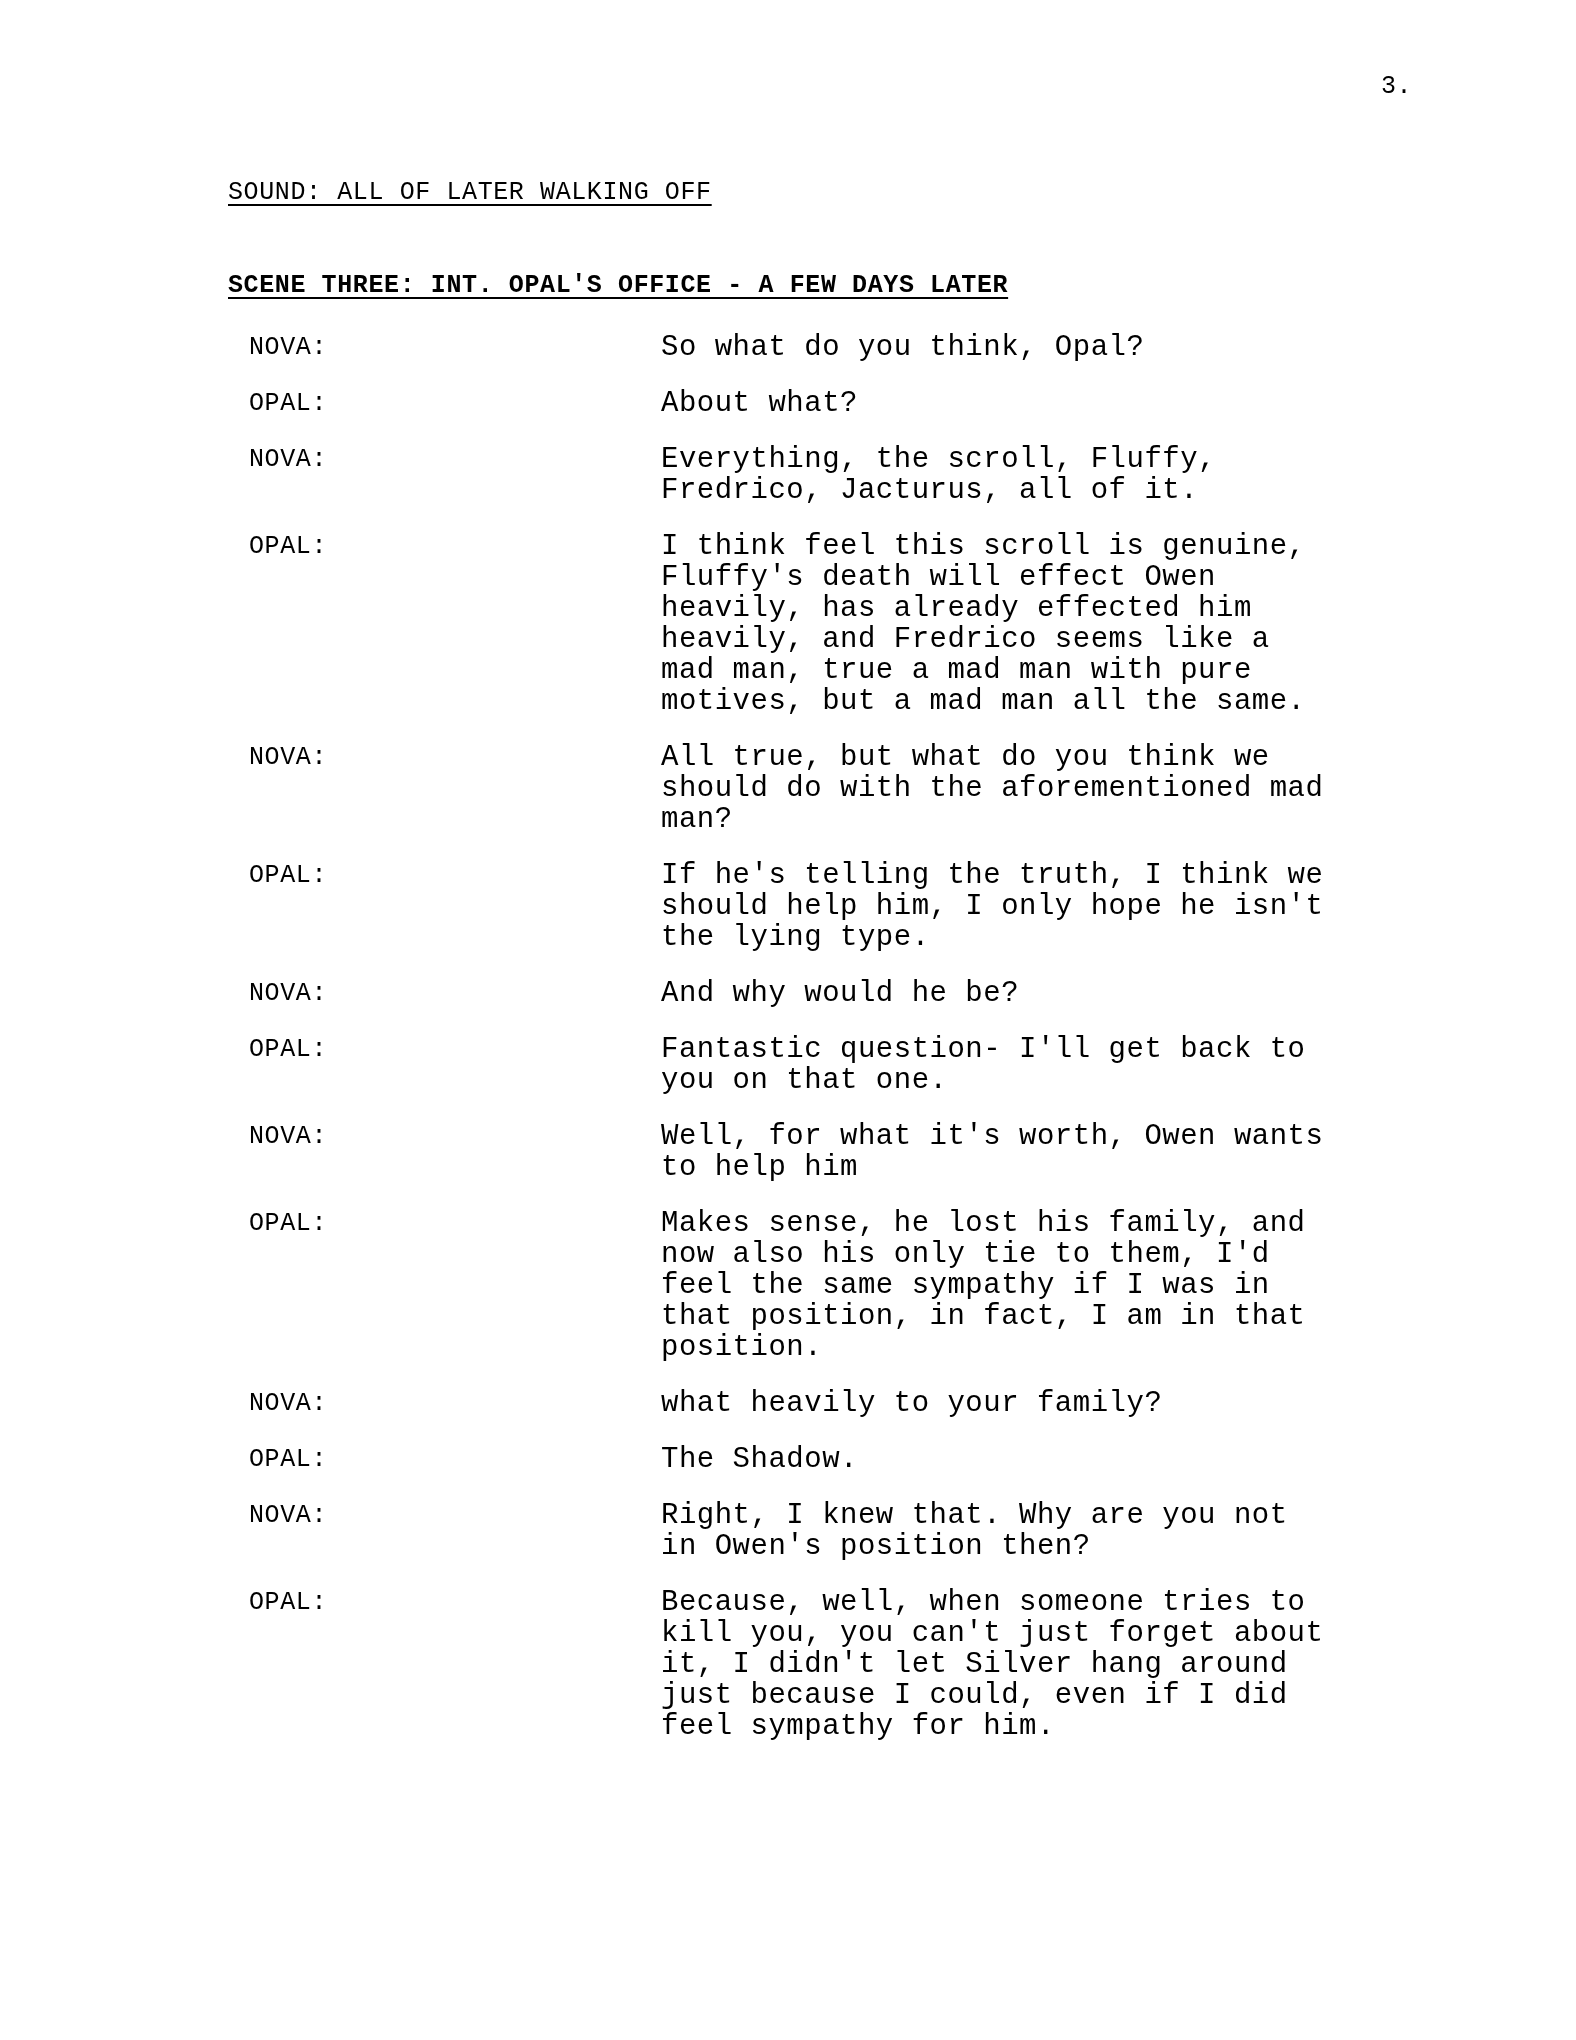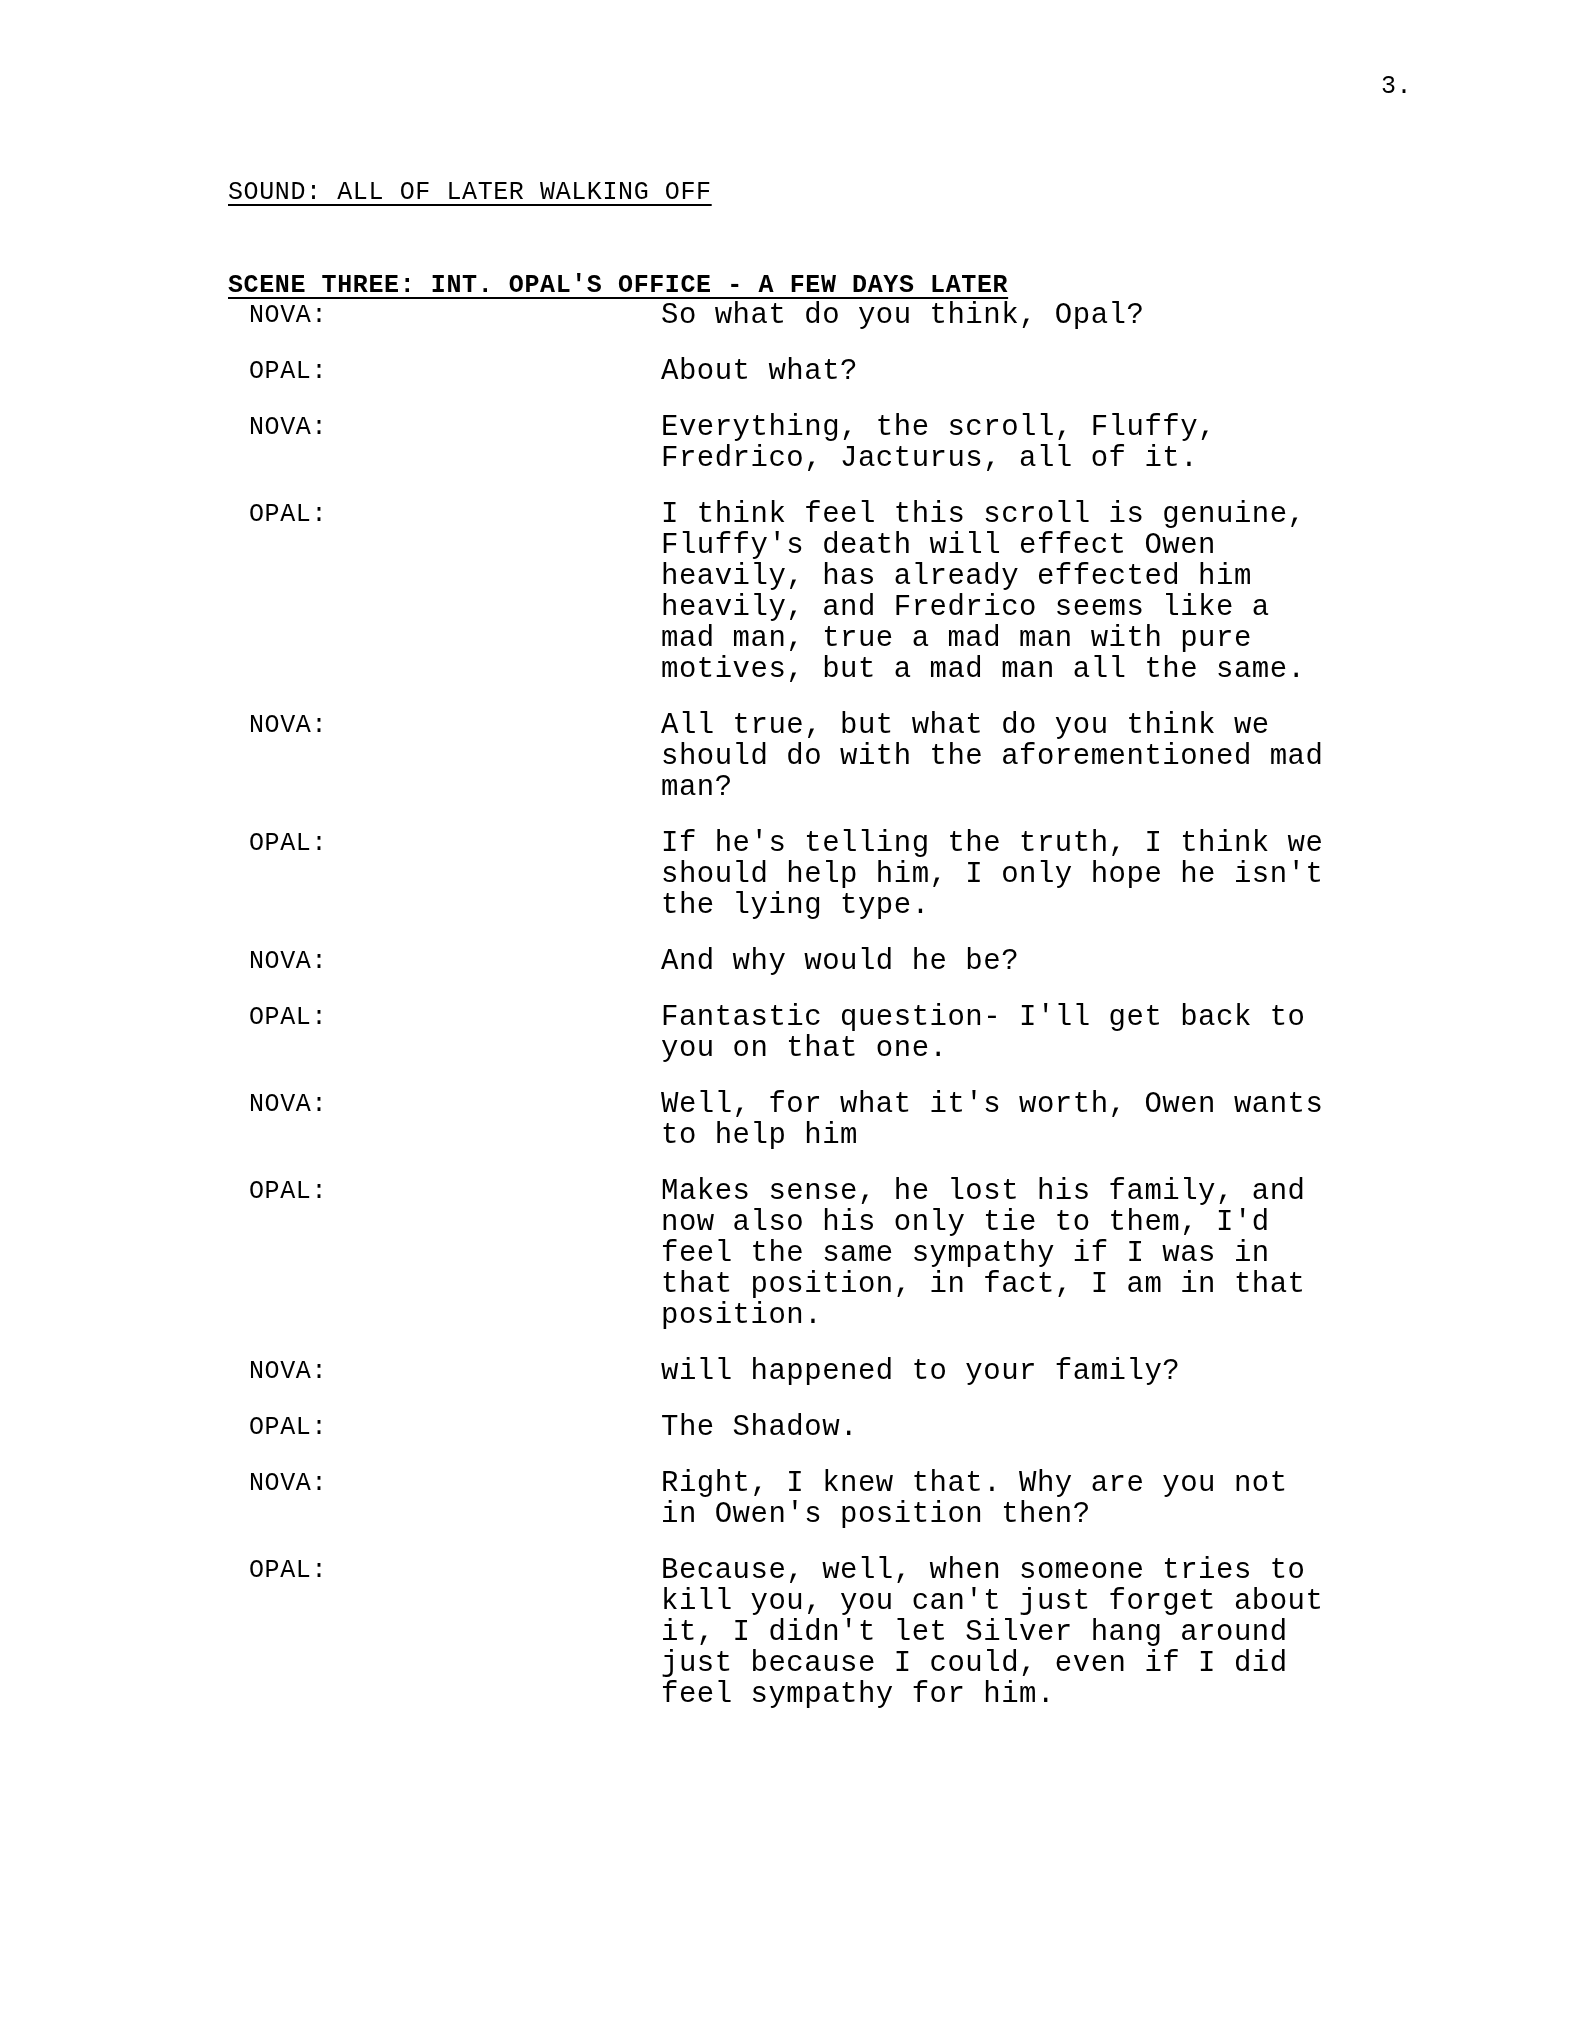--- a/index.html
+++ b/index.html
@@ -42,20 +42,21 @@
     white-space: pre;
     margin-bottom: 64px;
   }
   .scene-heading {
     font-size: 25px;
     letter-spacing: 0.6px;
     font-weight: bold;
     text-decoration: underline;
     text-underline-offset: 5px;
     white-space: pre;
+    margin-bottom: 32px;
   }
   .dialogue-block {
     display: flex;
     flex-direction: row;
     align-items: flex-start;
     margin-bottom: 25px;
     margin-left: 21px;
   }
   .speaker {
     width: 412px;
@@ -138,21 +139,21 @@
         <div class="dialogue-block">
           <div class="speaker">OPAL:</div>
           <div class="speech">Makes sense, he lost his family, and
 now also his only tie to them, I'd
 feel the same sympathy if I was in
 that position, in fact, I am in that
 position.</div>
         </div>
         <div class="dialogue-block">
           <div class="speaker">NOVA:</div>
-          <div class="speech">will happened to your family?</div>
+          <div class="speech">what heavily to your family?</div>
         </div>
         <div class="dialogue-block">
           <div class="speaker">OPAL:</div>
           <div class="speech">The Shadow.</div>
         </div>
         <div class="dialogue-block">
           <div class="speaker">NOVA:</div>
           <div class="speech">Right, I knew that. Why are you not
 in Owen's position then?</div>
         </div>

